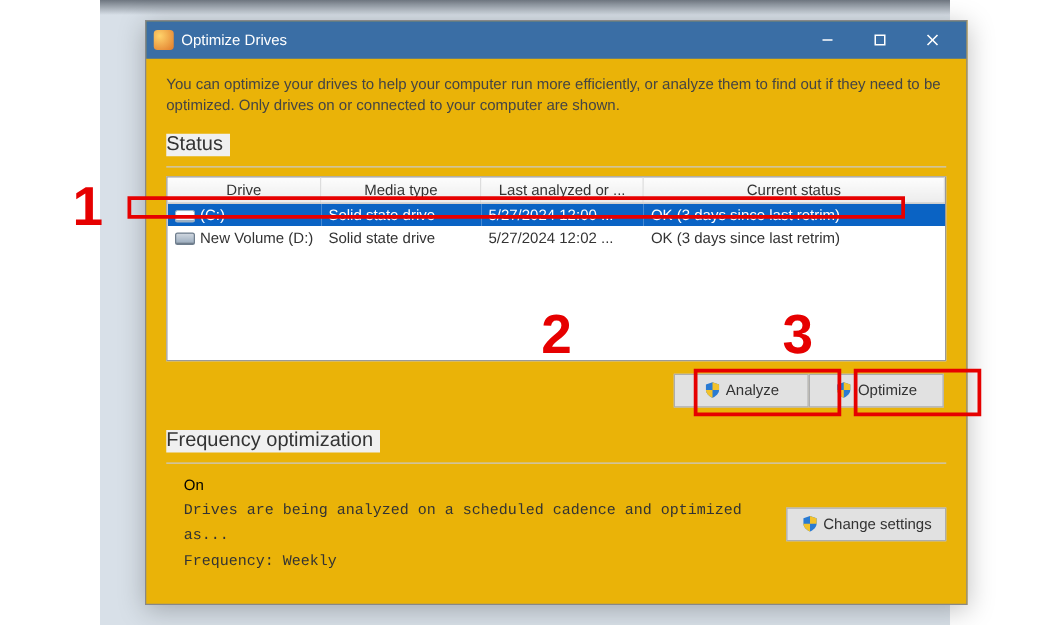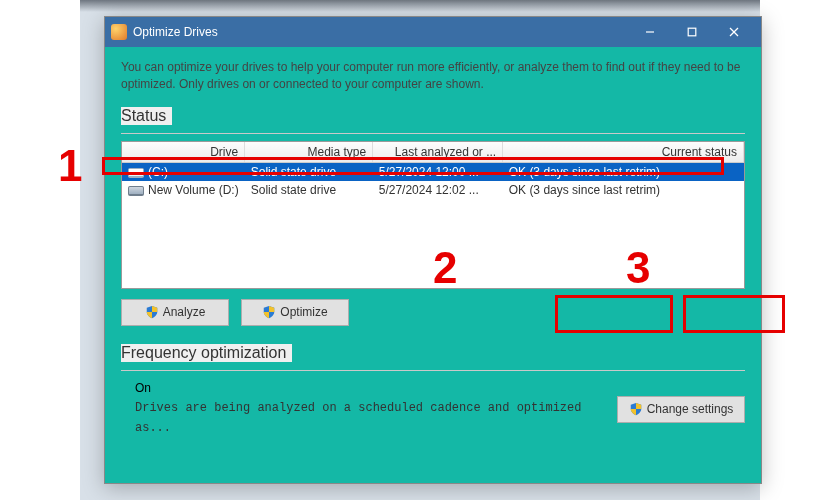--- a/index.html
+++ b/index.html
@@ -12,23 +12,23 @@
       position: relative;
       overflow: hidden;
     }
     .frame-left, .frame-right {
       position: absolute; top: 0; bottom: 0; width: 80px; background: #fff;
     }
     .frame-left { left: 0; }
     .frame-right { right: 0; }
     .window {
       position: absolute;
-      left: 104px; top: 16px;
+      left: 116px; top: 16px;
       width: 658px; height: 468px;
-      background: #14b8a6;
+      background: #eab308;
       border: 1px solid #888;
       box-shadow: 0 4px 20px rgba(0,0,0,0.25);
     }
     .titlebar {
       height: 30px;
       background: #3a6ea5;
       color: #fff;
       display: flex;
       align-items: center;
       padding: 0 6px;
@@ -54,40 +54,40 @@
       position: absolute; top: 8px; left: 0; right: 0; height: 1px; background: #c9c9c9;
     }
     fieldset.section legend {
       position: relative; background: #f0f0f0; padding-right: 6px; font-size: 16px; color: #333; z-index: 1;
     }
     .table-wrap {
       background: #fff; border: 1px solid #9a9a9a; margin-top: 6px; height: 148px; position: relative;
     }
     table { width: 100%; border-collapse: collapse; font-size: 12px; }
     thead th {
-      text-align: right; font-weight: normal; padding: 3px 6px;
+      text-align: center; font-weight: normal; padding: 3px 6px;
       background: linear-gradient(#fdfdfd, #ececec);
       border-bottom: 1px solid #ccc; border-right: 1px solid #ddd; color: #333;
       white-space: nowrap; overflow: hidden;
     }
     tbody td { padding: 2px 6px; white-space: nowrap; overflow: hidden; }
     tbody tr.selected td { background: #0a63c4; color: #fff; }
     tbody tr.selected .drv-icon { filter: brightness(1.4); }
     .drv-icon {
       display: inline-block; width: 16px; height: 10px;
       background: linear-gradient(#cfd6df, #9fb0c1);
       border: 1px solid #6f7e8d; border-bottom-width: 2px;
       border-radius: 2px; margin-right: 4px; vertical-align: -2px;
       position: relative;
     }
     .col-drive { width: 112px; }
     .col-media { width: 128px; }
     .col-last { width: 130px; }
     .col-status { }
-    .btn-row { display: flex; gap: 12px; padding: 10px 2px 14px 0; }
+    .btn-row { display: flex; justify-content: flex-end; padding: 10px 2px 14px 0; }
     .btn {
       min-width: 108px; height: 27px; background: #e1e1e1;
       border: 1px solid #adadad; display: flex; align-items: center; justify-content: center;
       gap: 4px; font-size: 12px; color: #333; cursor: default;
     }
     .shield-svg { width: 14px; height: 14px; }
     .sched-body { padding: 6px 0 0 14px; display: flex; align-items: center; }
     .sched-text { flex: 1; font-size: 12px; line-height: 1.7; }
     .sched-text .on { font-weight: normal; color: #000; }
     .sched-text .desc { color: #333; font-family: Liberation Mono, monospace; }
@@ -203,20 +203,24 @@
       </div>
     </fieldset>
 
     <fieldset class="section">
       <div class="legend-line"></div>
       <legend>Frequency optimization</legend>
       <div class="sched-body">
         <div class="sched-text">
           <div class="on">On</div>
           <div class="desc">Drives are being analyzed on a scheduled cadence and optimized as...</div>
+          <div class="desc">
+            <span>Frequency:</span>
+            <span>Weekly</span>
+          </div>
         </div>
         <div class="sched-btn-wrap">
           <div class="btn wide">
             <svg class="shield-svg" viewBox="0 0 16 16">
               <path d="M8 1 L14 3 V8 C14 11 11 14 8 15 C5 14 2 11 2 8 V3 Z" fill="#2a7bd3"></path>
               <path d="M8 1 L14 3 V8 L8 8 Z" fill="#f3c22b"></path>
               <path d="M8 8 L8 15 C5 14 2 11 2 8 Z" fill="#f3c22b"></path>
             </svg>
             <span>Change settings</span>
           </div>

